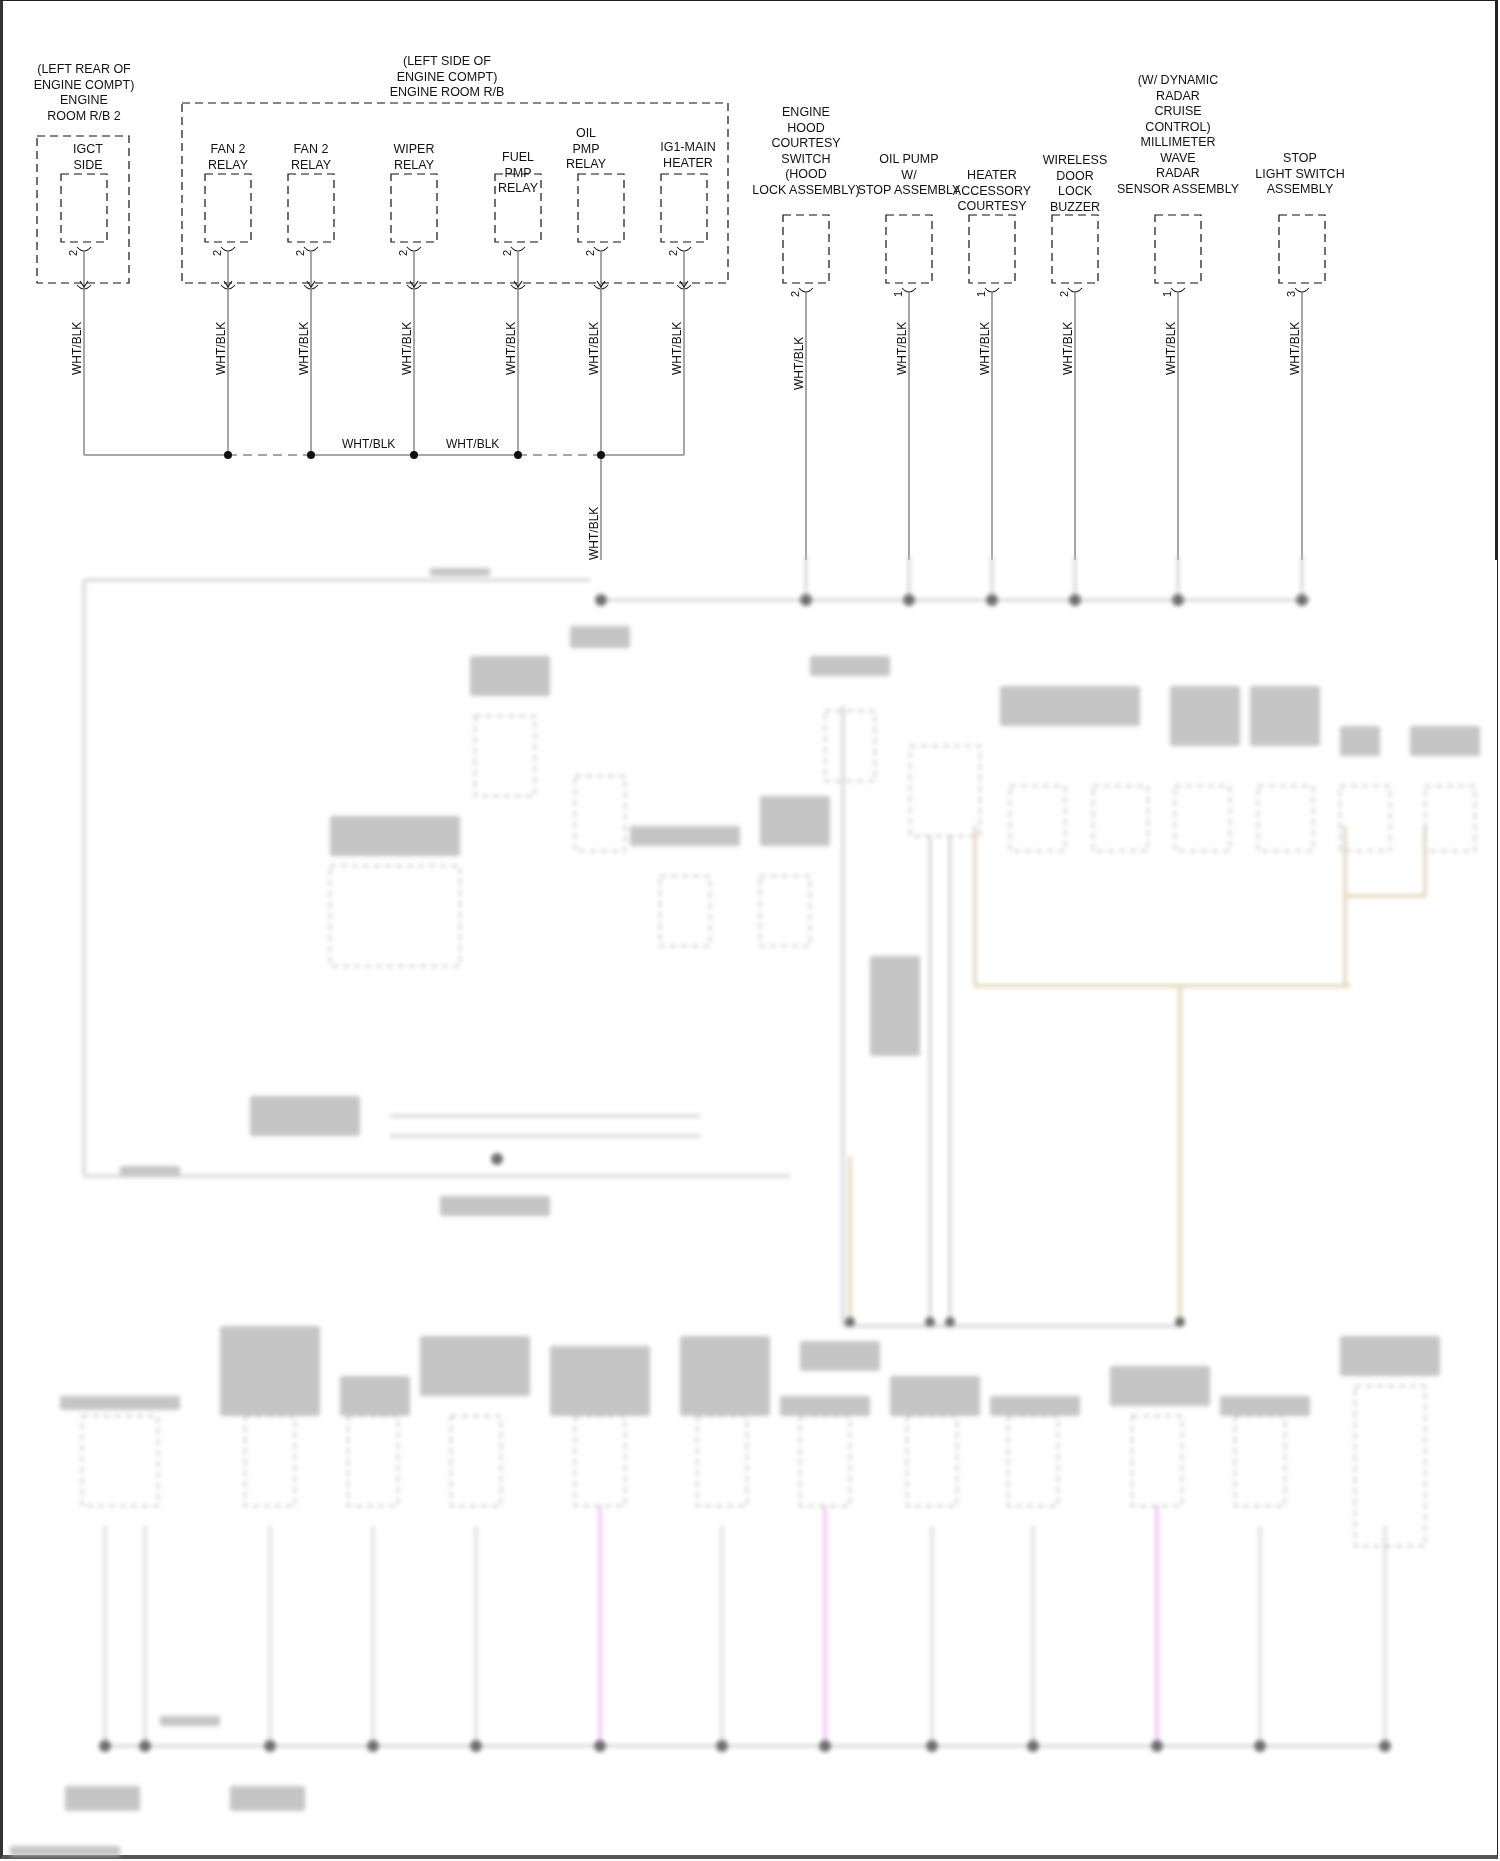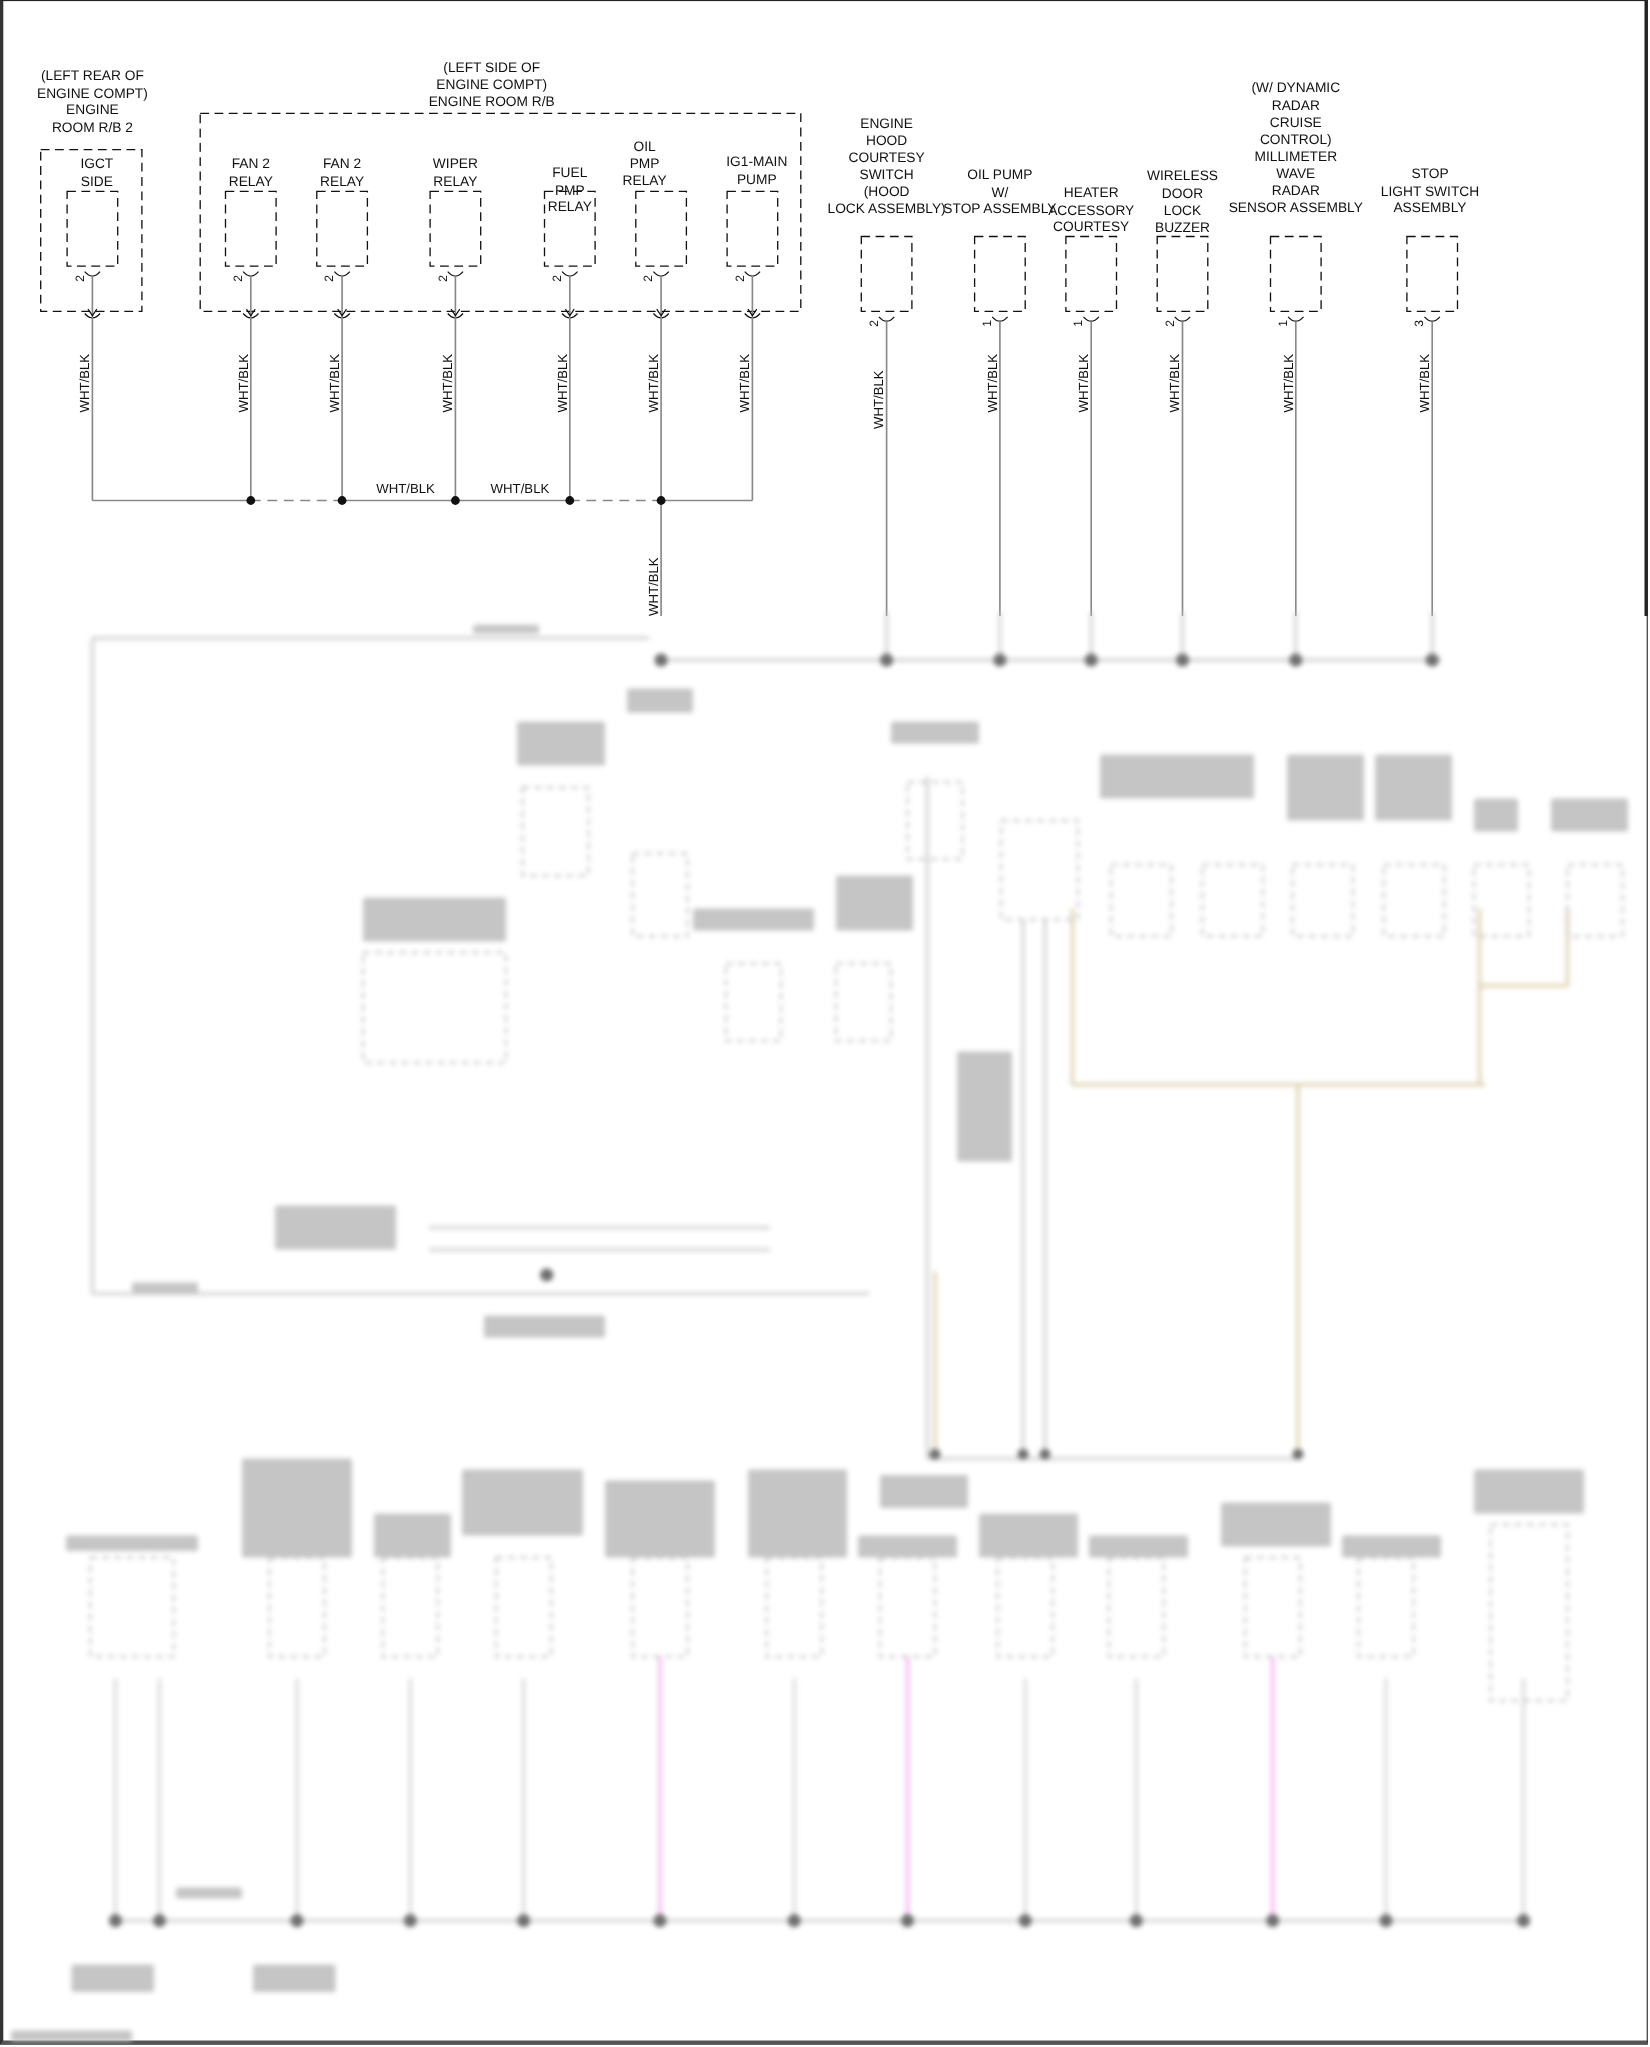--- a/index.html
+++ b/index.html
@@ -122,21 +122,21 @@
 RELAY</div>
 <div class="lbl" style="left:414px;top:142px;">WIPER
 RELAY</div>
 <div class="lbl" style="left:518px;top:126px;margin-top:24px;">FUEL
 PMP
 RELAY</div>
 <div class="lbl" style="left:586px;top:126px;">OIL
 PMP
 RELAY</div>
 <div class="lbl" style="left:688px;top:140px;">IG1-MAIN
-PUMP</div>
+HEATER</div>
 
 <div class="lbl" style="left:806px;top:105px;">ENGINE
 HOOD
 COURTESY
 SWITCH
 (HOOD
 LOCK ASSEMBLY)</div>
 <div class="lbl" style="left:909px;top:152px;">OIL PUMP
 W/
 STOP ASSEMBLY</div>

